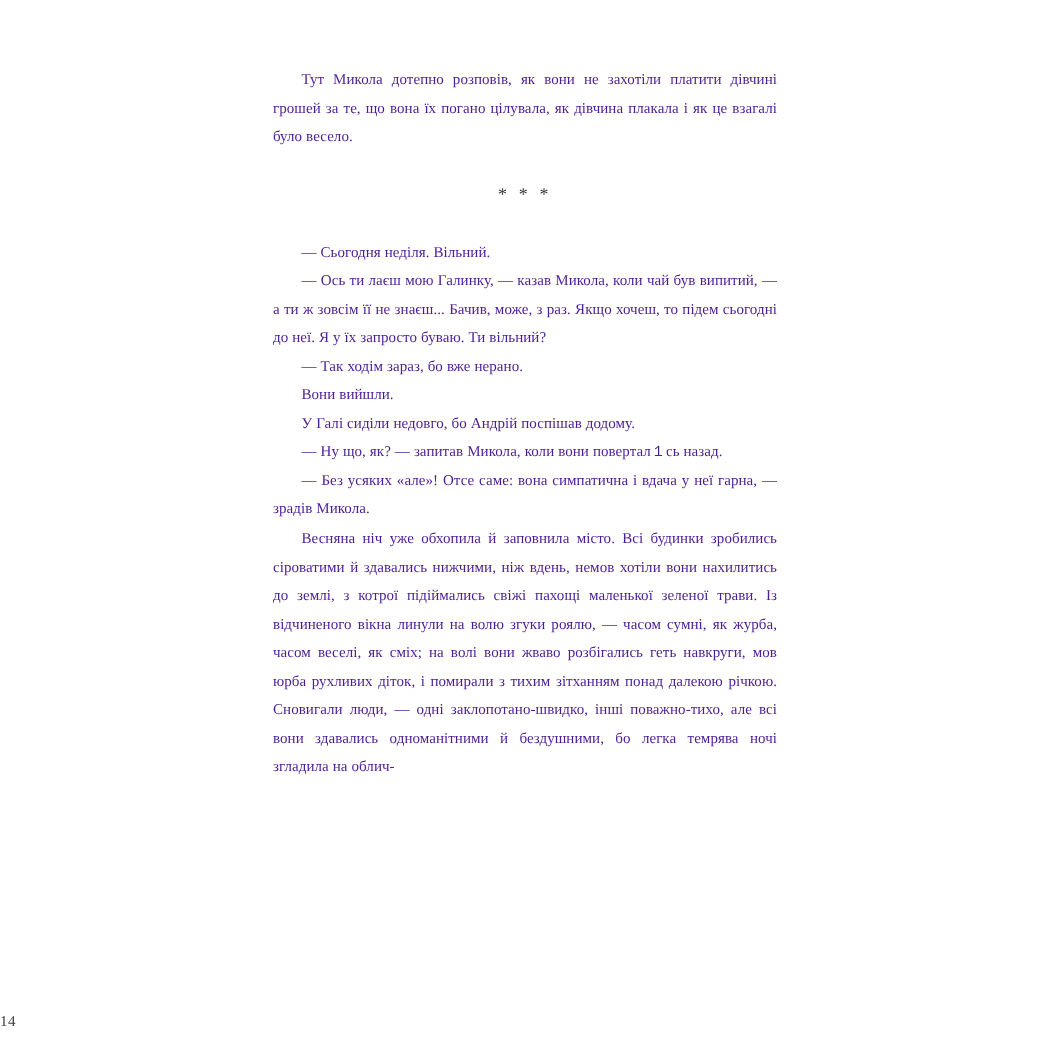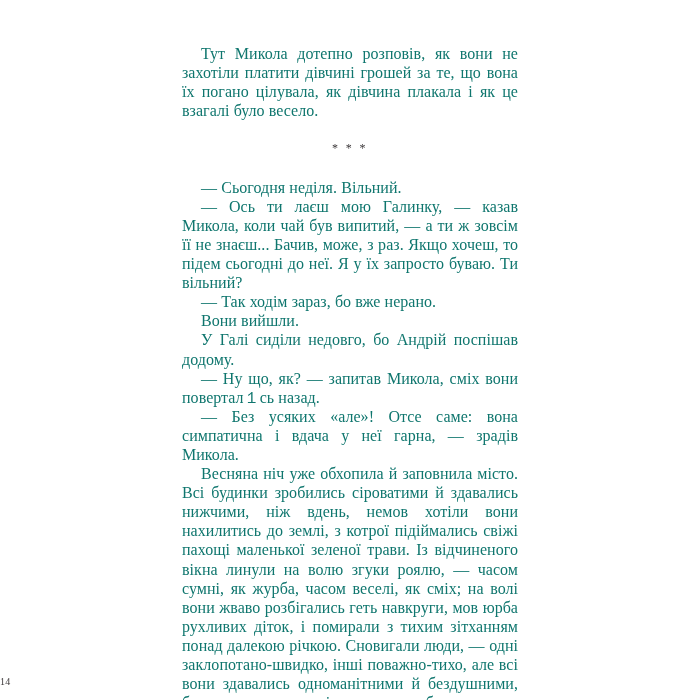--- a/index.html
+++ b/index.html
@@ -24,23 +24,23 @@
 
   .text-block {
     position: absolute;
     left: 182px;
     top: 44px;
     width: 336px;
   }
 
   .para {
     margin: 0;
-    font-size: 16px;
+    font-size: 10px;
     line-height: 19.1px;
-    color: #0f766e;
+    color: #4c1d95;
     text-align: justify;
     text-indent: 19px;
     letter-spacing: 0.04px;
     word-spacing: 0.1px;
     -webkit-font-smoothing: antialiased;
   }
 
   .separator {
     margin: 0;
     padding: 0;
@@ -79,21 +79,21 @@
 
     <div class="spacer-line"></div>
     <div class="separator">* * *</div>
     <div class="spacer-line"></div>
 
     <p class="para">— Сьогодня неділя. Вільний.</p>
     <p class="para">— Ось ти лаєш мою Галинку, — казав Микола, коли чай був випитий, — а ти ж зовсім її не знаєш... Бачив, може, з раз. Якщо хочеш, то підем сьогодні до неї. Я у їх запросто буваю. Ти вільний?</p>
     <p class="para">— Так ходім зараз, бо вже нерано.</p>
     <p class="para">Вони вийшли.</p>
     <p class="para">У Галі сиділи недовго, бо Андрій поспішав додому.</p>
-    <p class="para">— Ну що, як? — запитав Микола, сміх вони повертал１сь назад.</p>
+    <p class="para">— Ну що, як? — запитав Микола, коли вони повертал１сь назад.</p>
     <p class="para">— Без усяких «але»! Отсе саме: вона симпатична і вдача у неї гарна, — зрадів Микола.</p>
     <p class="para">Весняна ніч уже обхопила й заповнила місто. Всі будинки зробились сіроватими й здавались нижчими, ніж вдень, немов хотіли вони нахилитись до землі, з котрої підіймались свіжі пахощі маленької зеленої трави. Із відчиненого вікна линули на волю згуки роялю, — часом сумні, як журба, часом веселі, як сміх; на волі вони жваво розбігались геть навкруги, мов юрба рухливих діток, і помирали з тихим зітханням понад далекою річкою. Сновигали люди, — одні заклопотано-швидко, інші поважно-тихо, але всі вони здавались одноманітними й бездушними, бо легка темрява ночі згладила на облич-</p>
 
   </div>
 
   <div class="folio">14</div>
 
 </div>
 
 </body></html>

